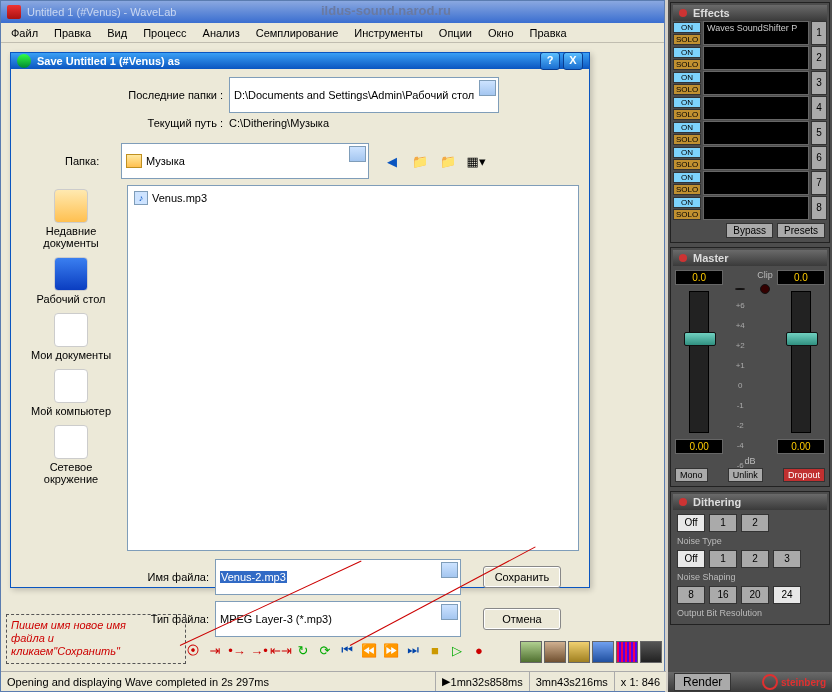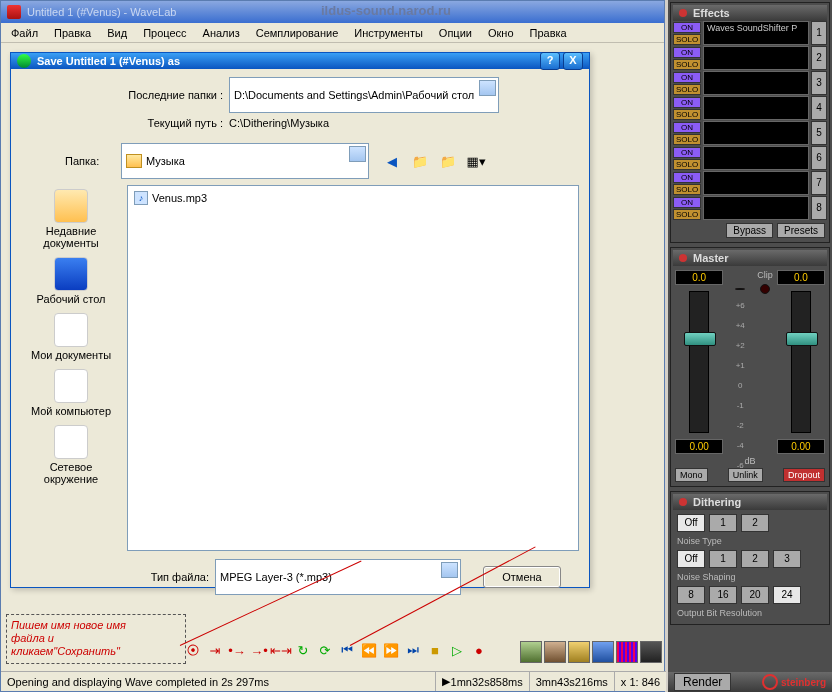--- a/index.html
+++ b/index.html
@@ -68,21 +68,21 @@
 .wave-win .wb{ width:18px;height:15px;background:linear-gradient(#5bbfff,#1a6dd0);border:1px solid #0a3d90;border-radius:3px;margin-left:2px;}
 .wave-pane{ height:100px; background:#fff; border-bottom:1px solid #aaa; position:relative; overflow:hidden;}
 .wave-svg{ width:100%; height:100%;}
 
 
 .right { position:absolute; left:668px; top:0; width:164px; height:692px; background:#4d4d4d; display:flex; flex-direction:column;}
 .panel { background:#4d4d4d; border:1px solid #222; margin:2px; padding:2px;}
 .panel-title { background:linear-gradient(#6a6a6a,#3a3a3a); color:#ddd; font-weight:bold; padding:2px 6px; font-size:11px; display:flex;align-items:center;}
 .panel-title::before{ content:""; width:8px;height:8px;background:#cc3333;border-radius:50%;margin-right:6px;}
 .effects-list .erow{ display:flex; align-items:center; margin-bottom:1px; gap:2px;}
-.eonbtn, .esolobtn{ width:28px; height:11px; font-size:8px; background:#8b5cf6; color:#000; border:1px solid #333; text-align:center; line-height:9px;}
+.eonbtn, .esolobtn{ width:28px; height:11px; font-size:8px; background:#7dd3fc; color:#000; border:1px solid #333; text-align:center; line-height:9px;}
 .esolobtn{ background:#c09030;}
 .eslot{ flex:1; height:24px; background:#000; border:1px solid #666; color:#ccc; font-size:9px; padding:1px 3px; overflow:hidden;}
 .enumbtn{ width:16px; height:24px; background:#aaa; border:1px solid #333; text-align:center; line-height:22px; font-size:10px;}
 .eonsolo{ display:flex; flex-direction:column; gap:1px;}
 .panel-btns{ display:flex; justify-content:flex-end; gap:4px; padding:2px 2px;}
 .pbtn{ background:#aaa; border:1px solid #333; padding:1px 6px; font-size:10px;}
 
 
 .master-body{ display:flex; height:190px; background:#4d4d4d; padding:4px 2px 2px 2px; gap:4px;}
 .fader-col{ flex:1; display:flex; flex-direction:column; align-items:center;}
@@ -241,20 +241,28 @@
     </div>
     <div class="filelist">
       <div class="fileitem">
           <div class="fico">♪</div>
           <span>Venus.mp3</span>
         </div>
     </div>
   </div>
   <div class="dlg-bottom">
     <div class="bottom-row">
+      <div class="lbl">Имя файла:</div>
+      <div class="combo">
+          <span class="selected-text">Venus-2.mp3</span>
+          <span class="triangle"></span>
+        </div>
+      <button class="action-btn">Сохранить</button>
+    </div>
+    <div class="bottom-row">
       <div class="lbl">Тип файла:</div>
       <div class="combo">
           <span>MPEG Layer-3 (*.mp3)</span>
           <span class="triangle"></span>
         </div>
       <button class="action-btn">Отмена</button>
     </div>
   </div>
 </div>
 

